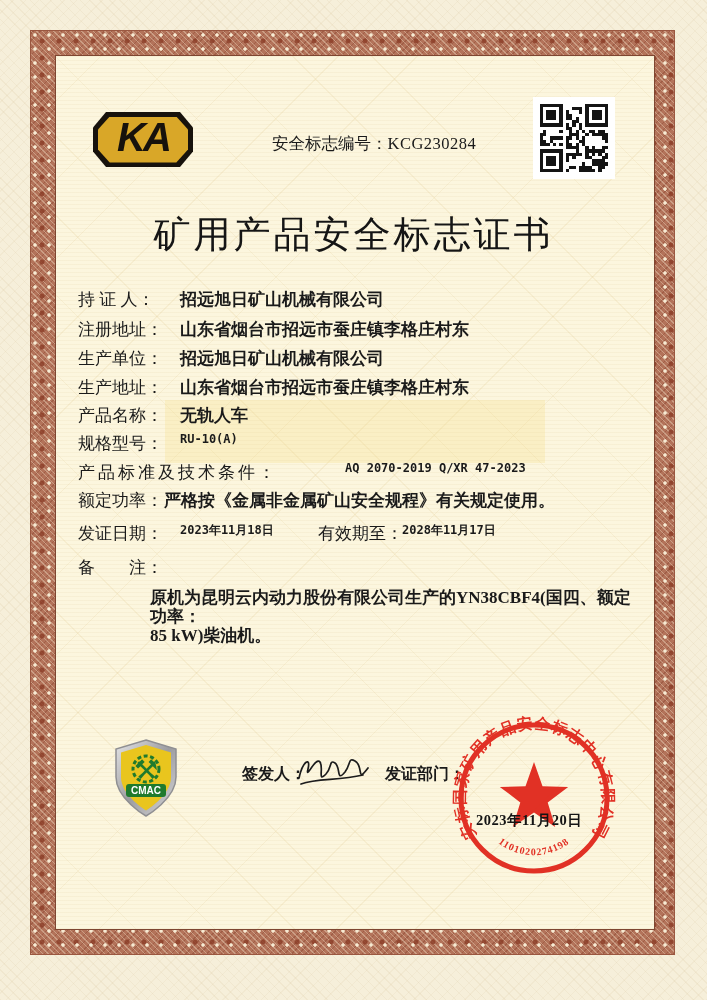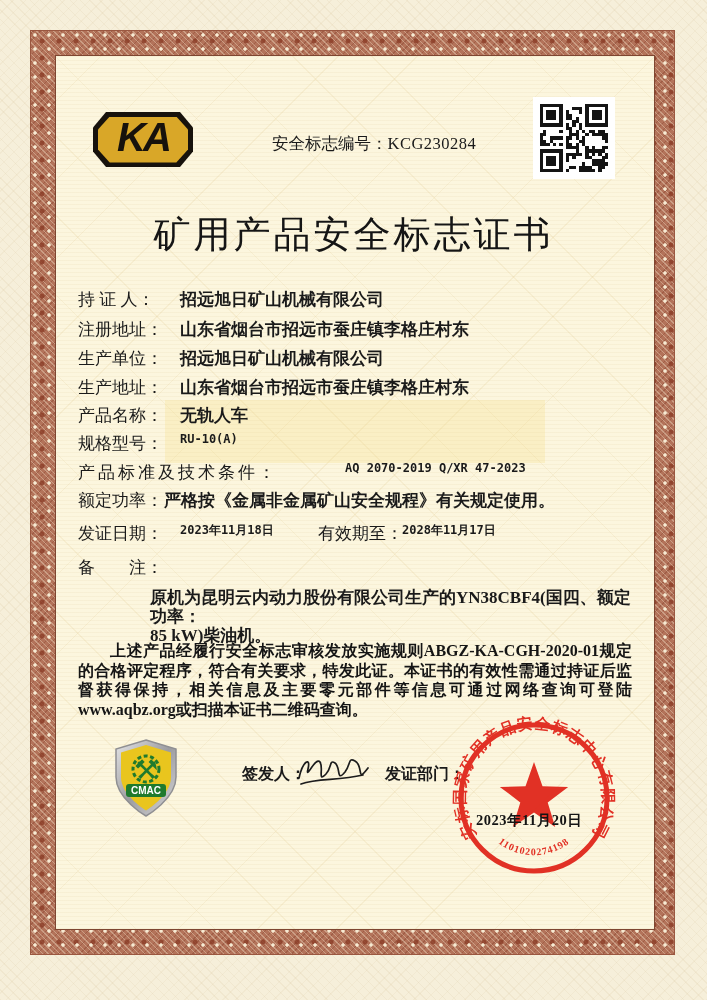--- a/index.html
+++ b/index.html
@@ -350,21 +350,20 @@
     <span class="lbl" style="left:318px">有效期至：</span>
     <span class="val mono" style="left:402px">2028年11月17日</span>
   </div>
 
   <div class="row" style="top:556px">
     <span class="lbl">备　　注：</span>
     <span class="val remark-val" style="left:150px">原机为昆明云内动力股份有限公司生产的YN38CBF4(国四、额定功率：
 85 kW)柴油机。</span>
   </div>
 
-  <div class="para">上述产品经履行安全标志审核发放实施规则ABGZ-KA-CGH-2020-01规定的合格评定程序，符合有关要求，特发此证。本证书的有效性需通过持证后监督获得保持，相关信息及主要零元部件等信息可通过网络查询可登陆www.aqbz.org或扫描本证书二维码查询。</div>
 
   <div class="cmac">
     <svg width="72" height="82" viewBox="0 0 72 82">
       <defs>
         <linearGradient id="silv" x1="0" y1="0" x2="1" y2="1">
           <stop offset="0" stop-color="#e6e6e8"></stop>
             <stop offset=".5" stop-color="#9c9ca0"></stop>
             <stop offset="1" stop-color="#d9d9db"></stop>
         </linearGradient>
       </defs>

